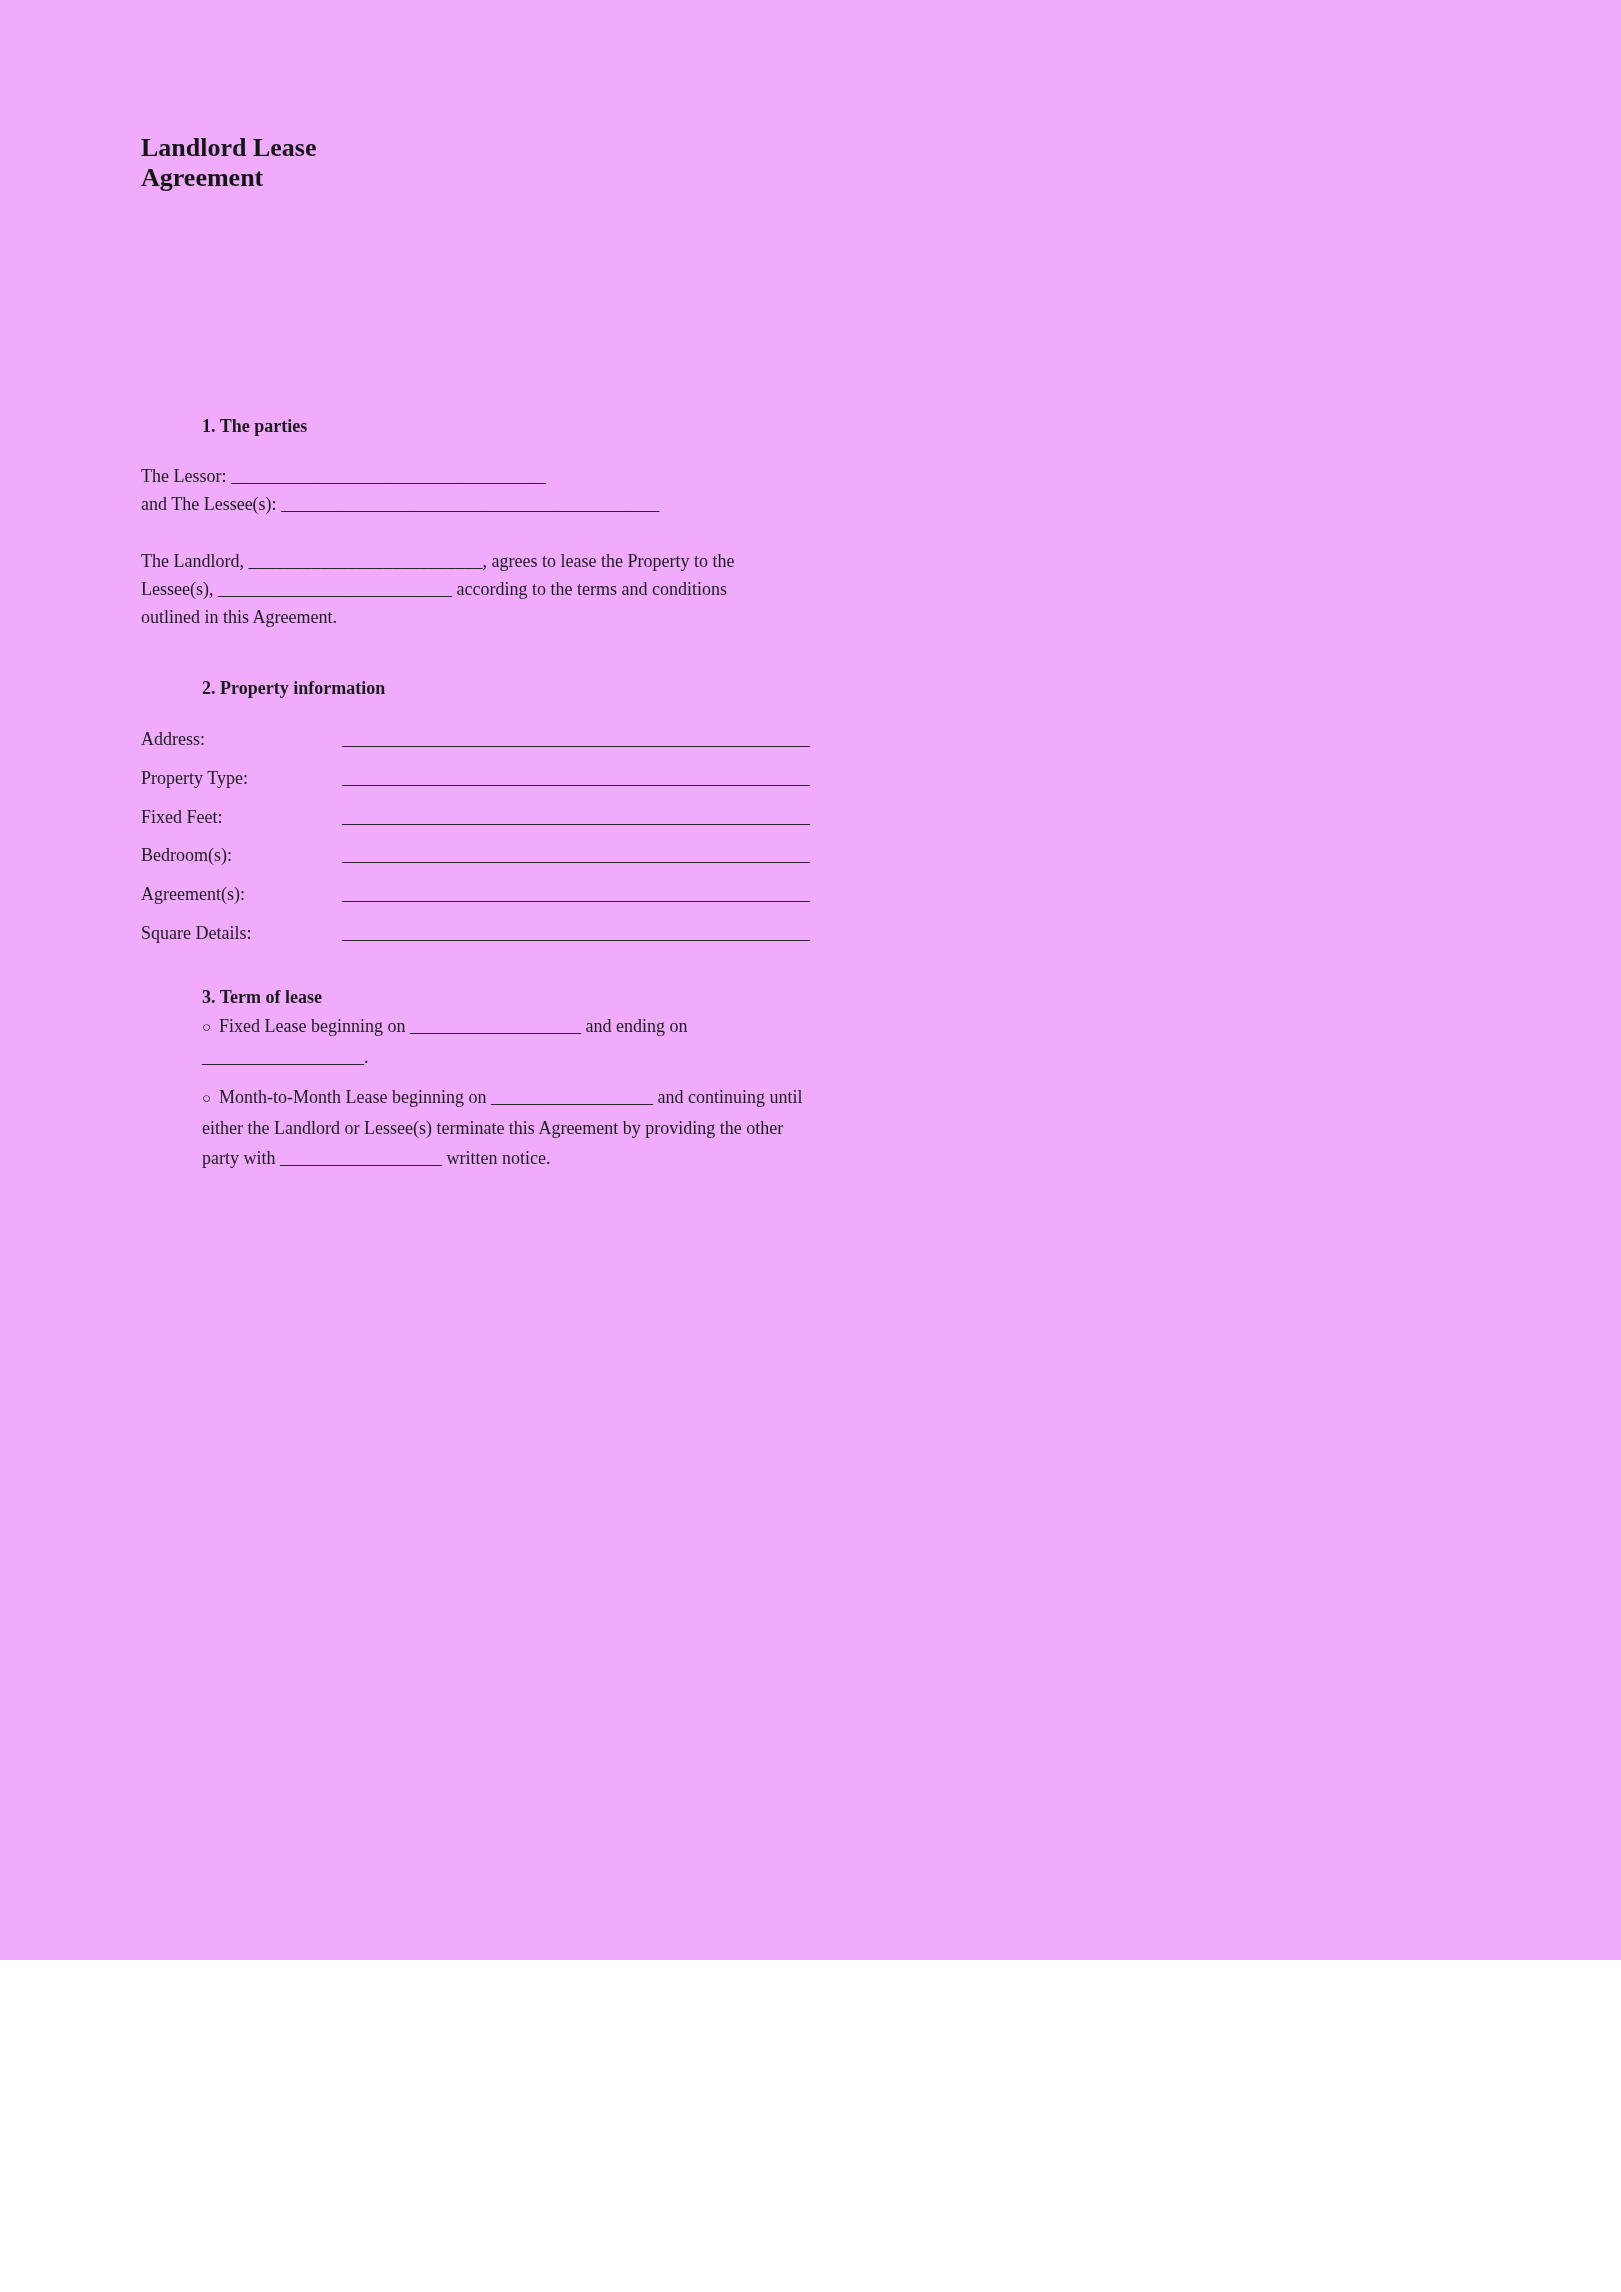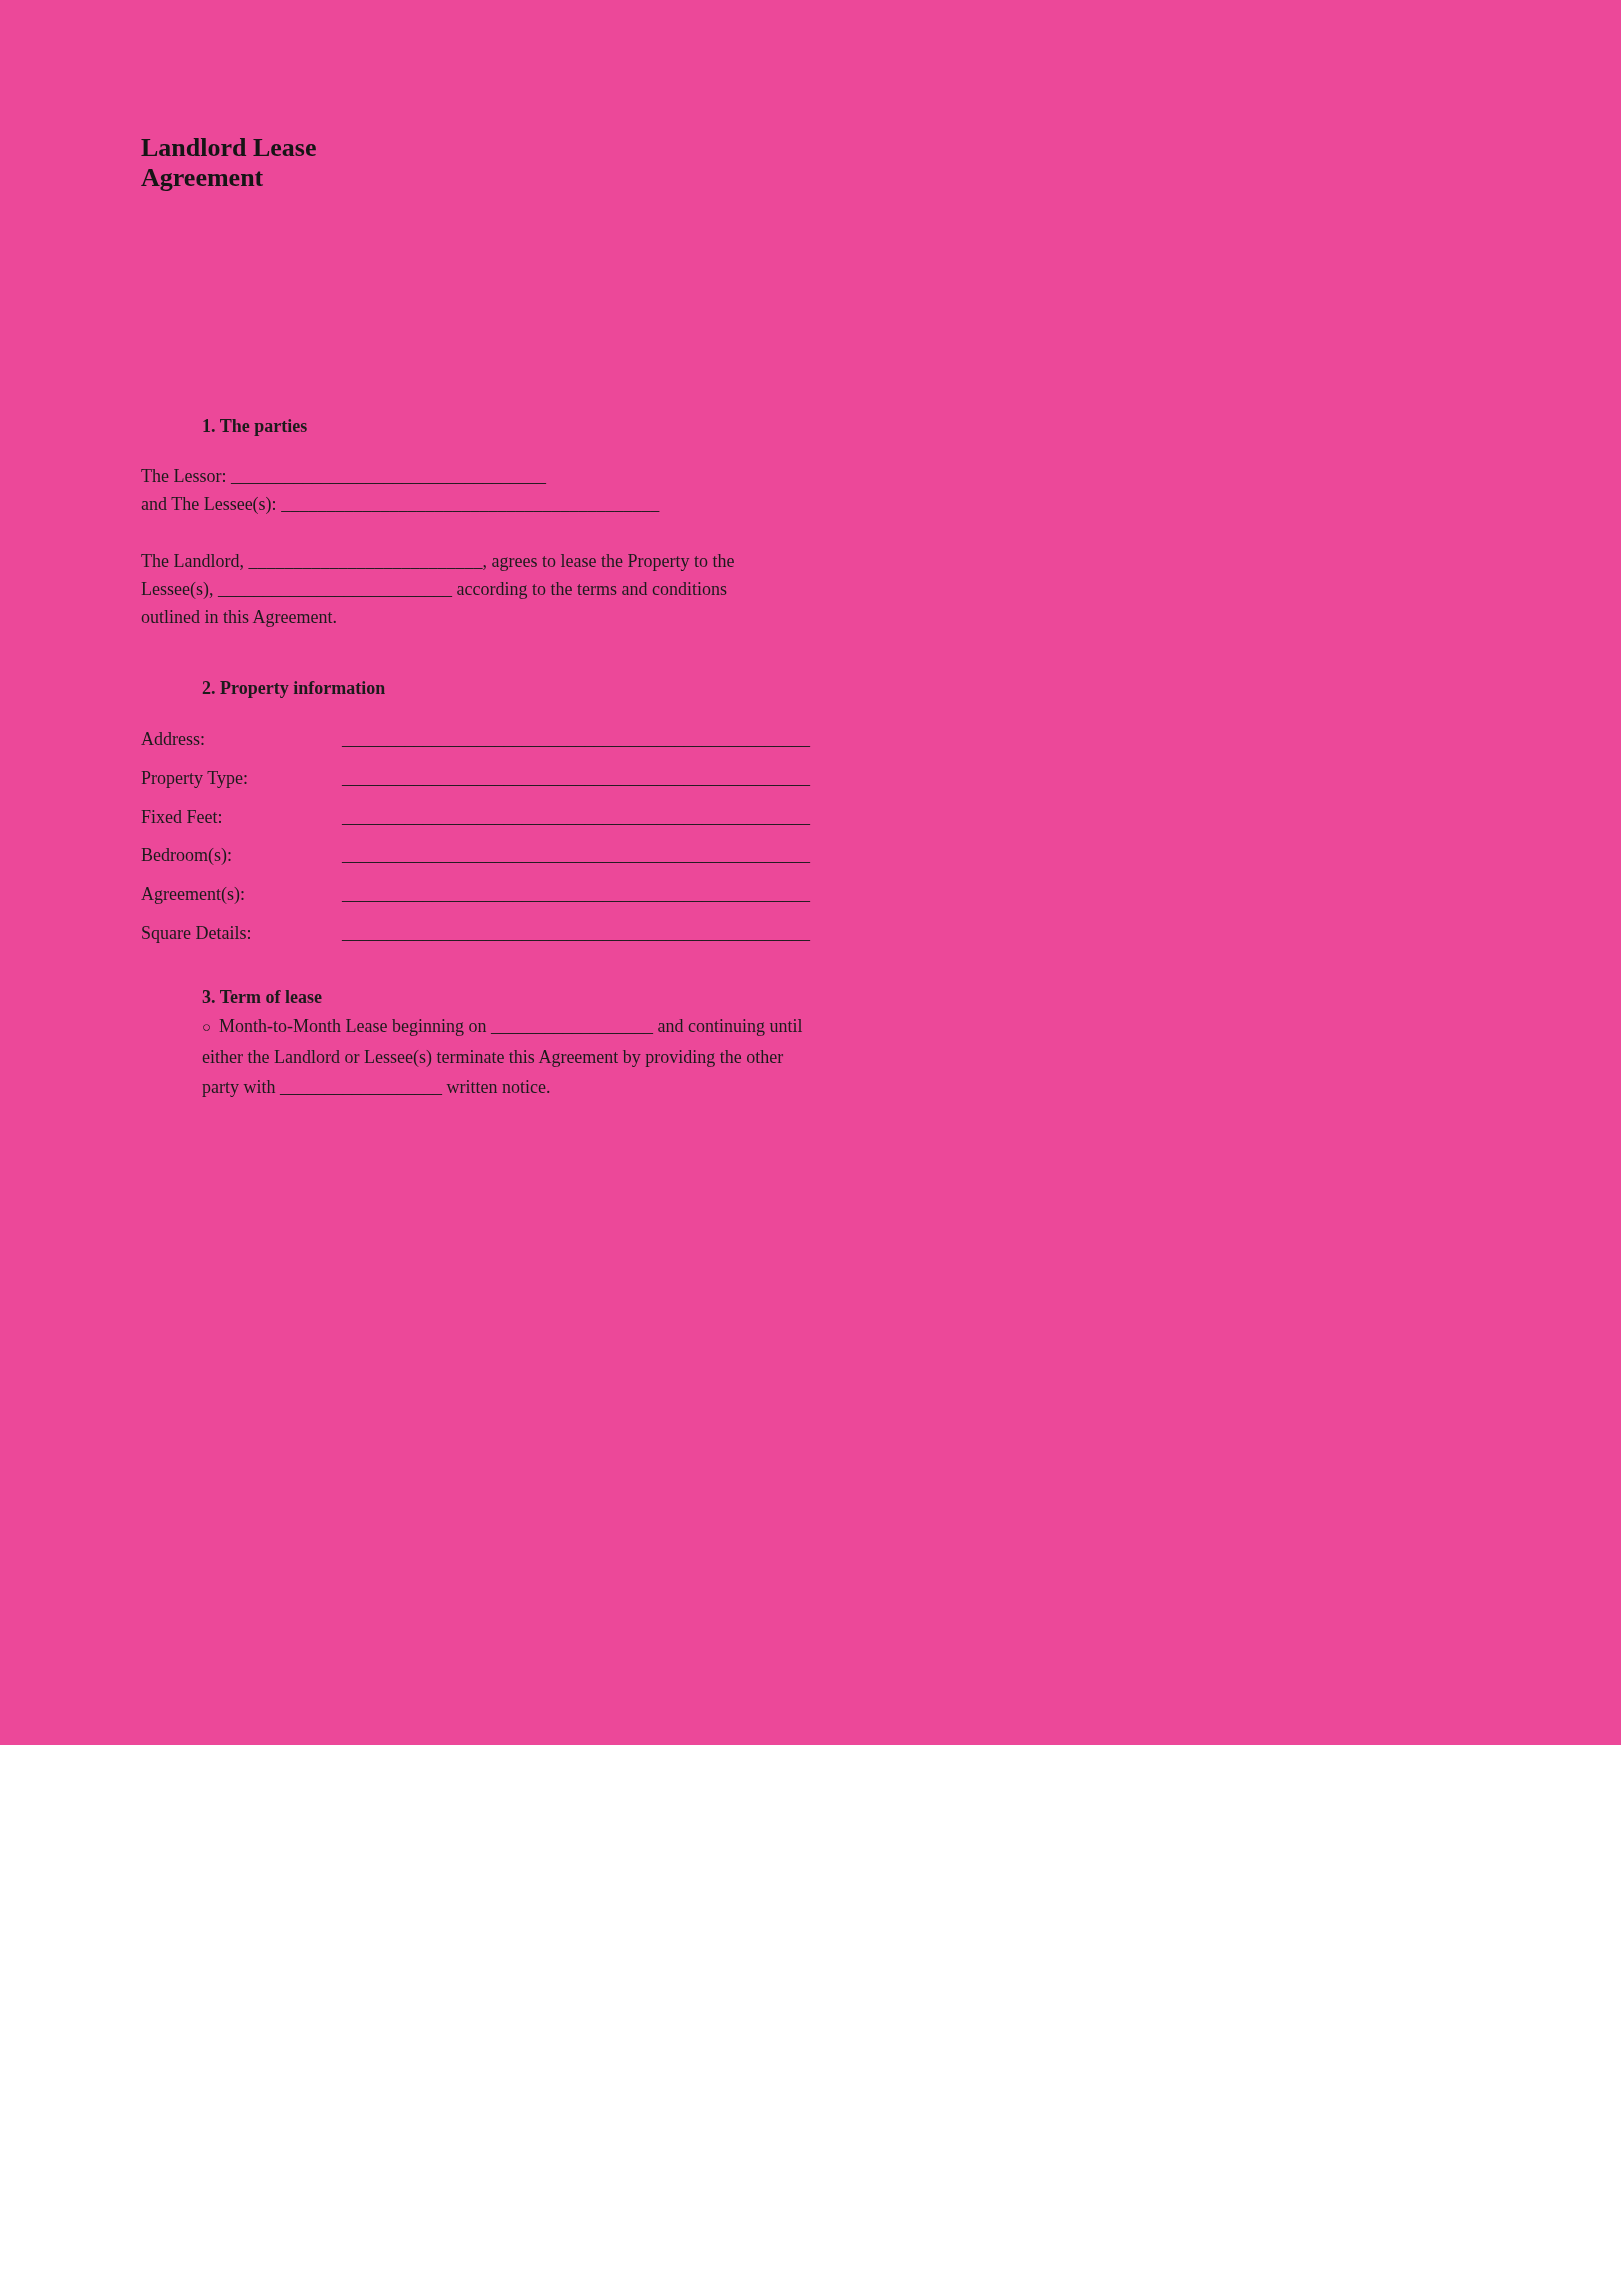--- a/index.html
+++ b/index.html
@@ -6,22 +6,22 @@
   html, body { margin: 0; padding: 0; }
   body {
     width: 1622px;
     height: 2293px;
     background: #ffffff;
     font-family: "Liberation Serif", "DejaVu Serif", serif;
   }
   .page {
     position: relative;
     width: 1622px;
-    height: 1745px;
-    background: #ec4899;
+    height: 1960px;
+    background: #f0abfc;
     overflow: hidden;
   }
   .content {
     position: absolute;
     left: 141px;
     top: 133px;
     width: 788px;
     color: #1b1b1b;
     font-size: 18px;
     line-height: 28px;
@@ -115,20 +115,22 @@
       </div>
       <div class="field-row">
         <span class="field-label">Square Details:</span>
         <span class="blank">____________________________________________________</span>
       </div>
     </div>
 
     <h2 class="sec sec-term">3. Term of lease</h2>
 
 
+    <p class="option"><span class="bullet">○</span><span>Fixed Lease beginning on </span><span class="blank">___________________</span><span> and ending on
+</span><span class="blank">__________________</span><span>.</span></p>
 
     <p class="option"><span class="bullet">○</span><span>Month-to-Month Lease beginning on </span><span class="blank">__________________</span><span> and continuing until
 either the Landlord or Lessee(s) terminate this Agreement by providing the other
 party with </span><span class="blank">__________________</span><span> written notice.</span></p>
 
   </div>
 </div>
 
 
 </body></html>

